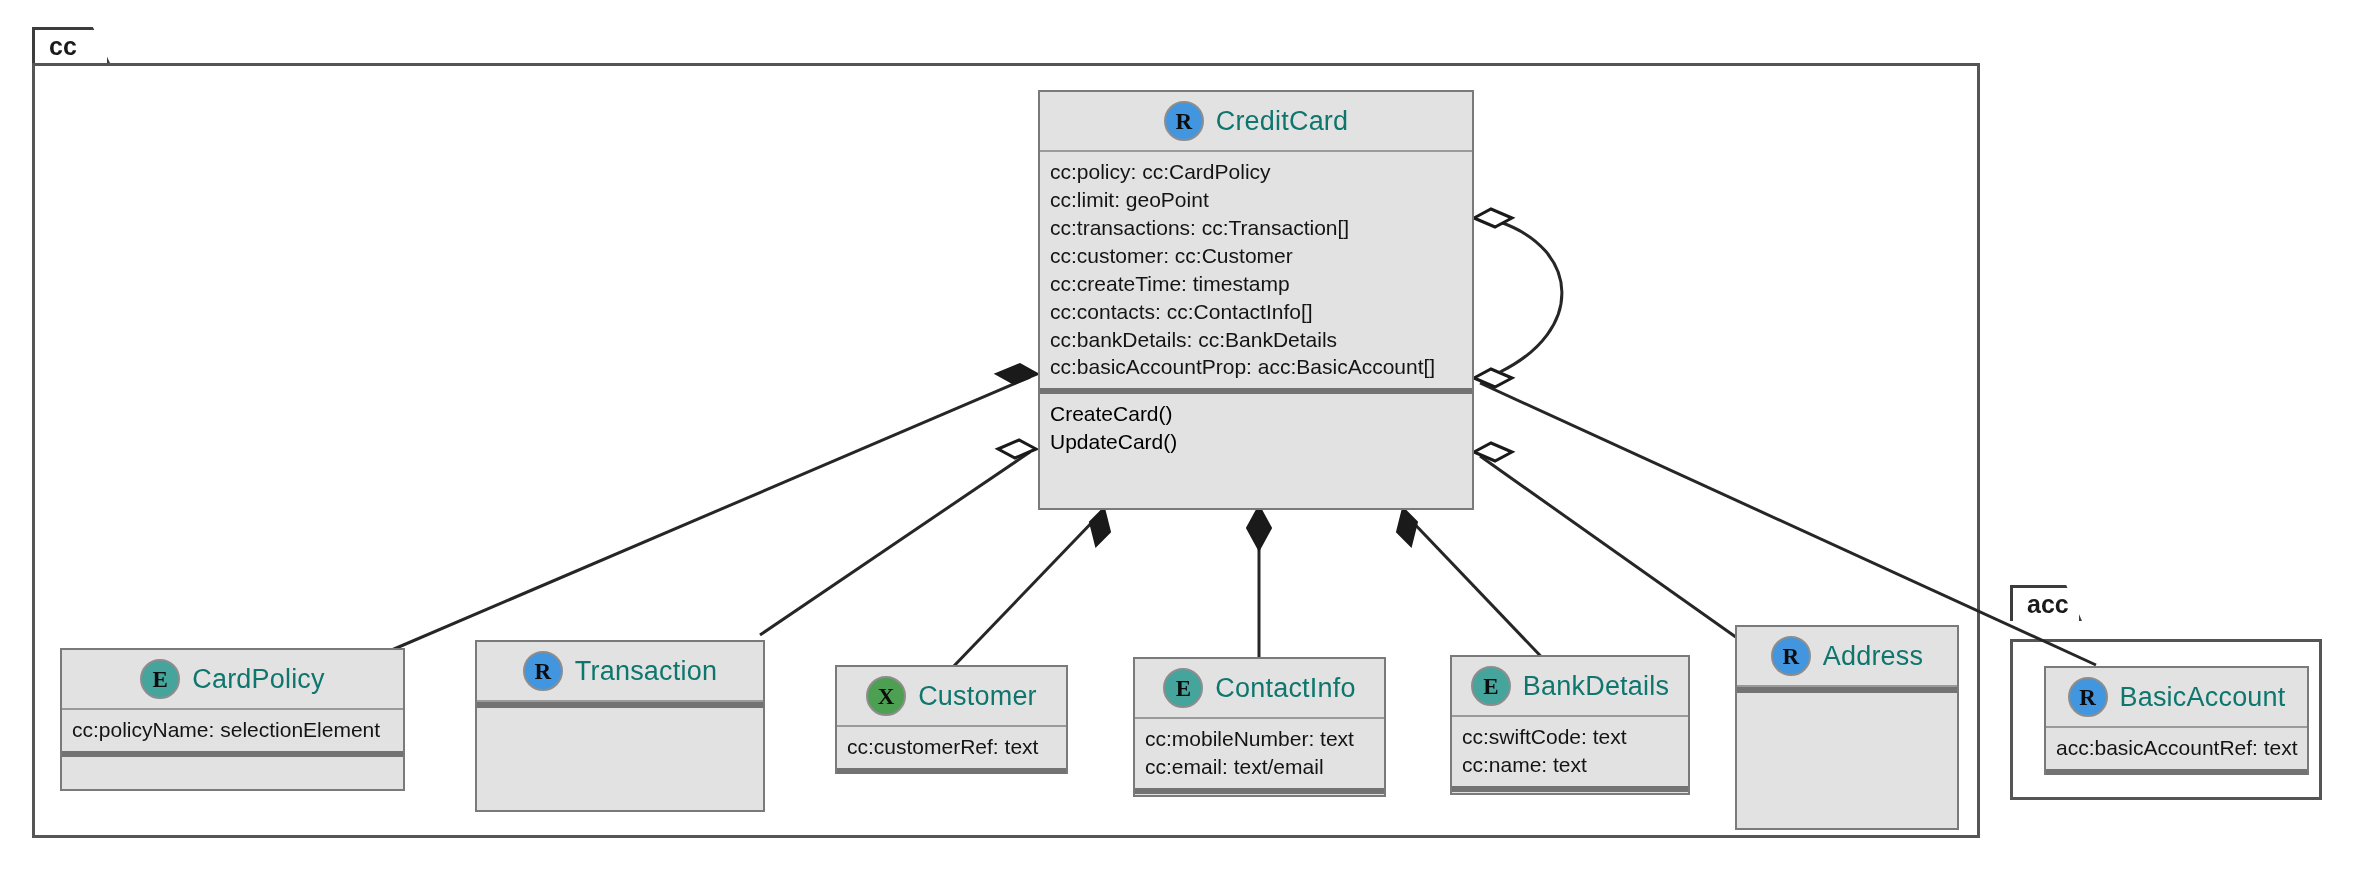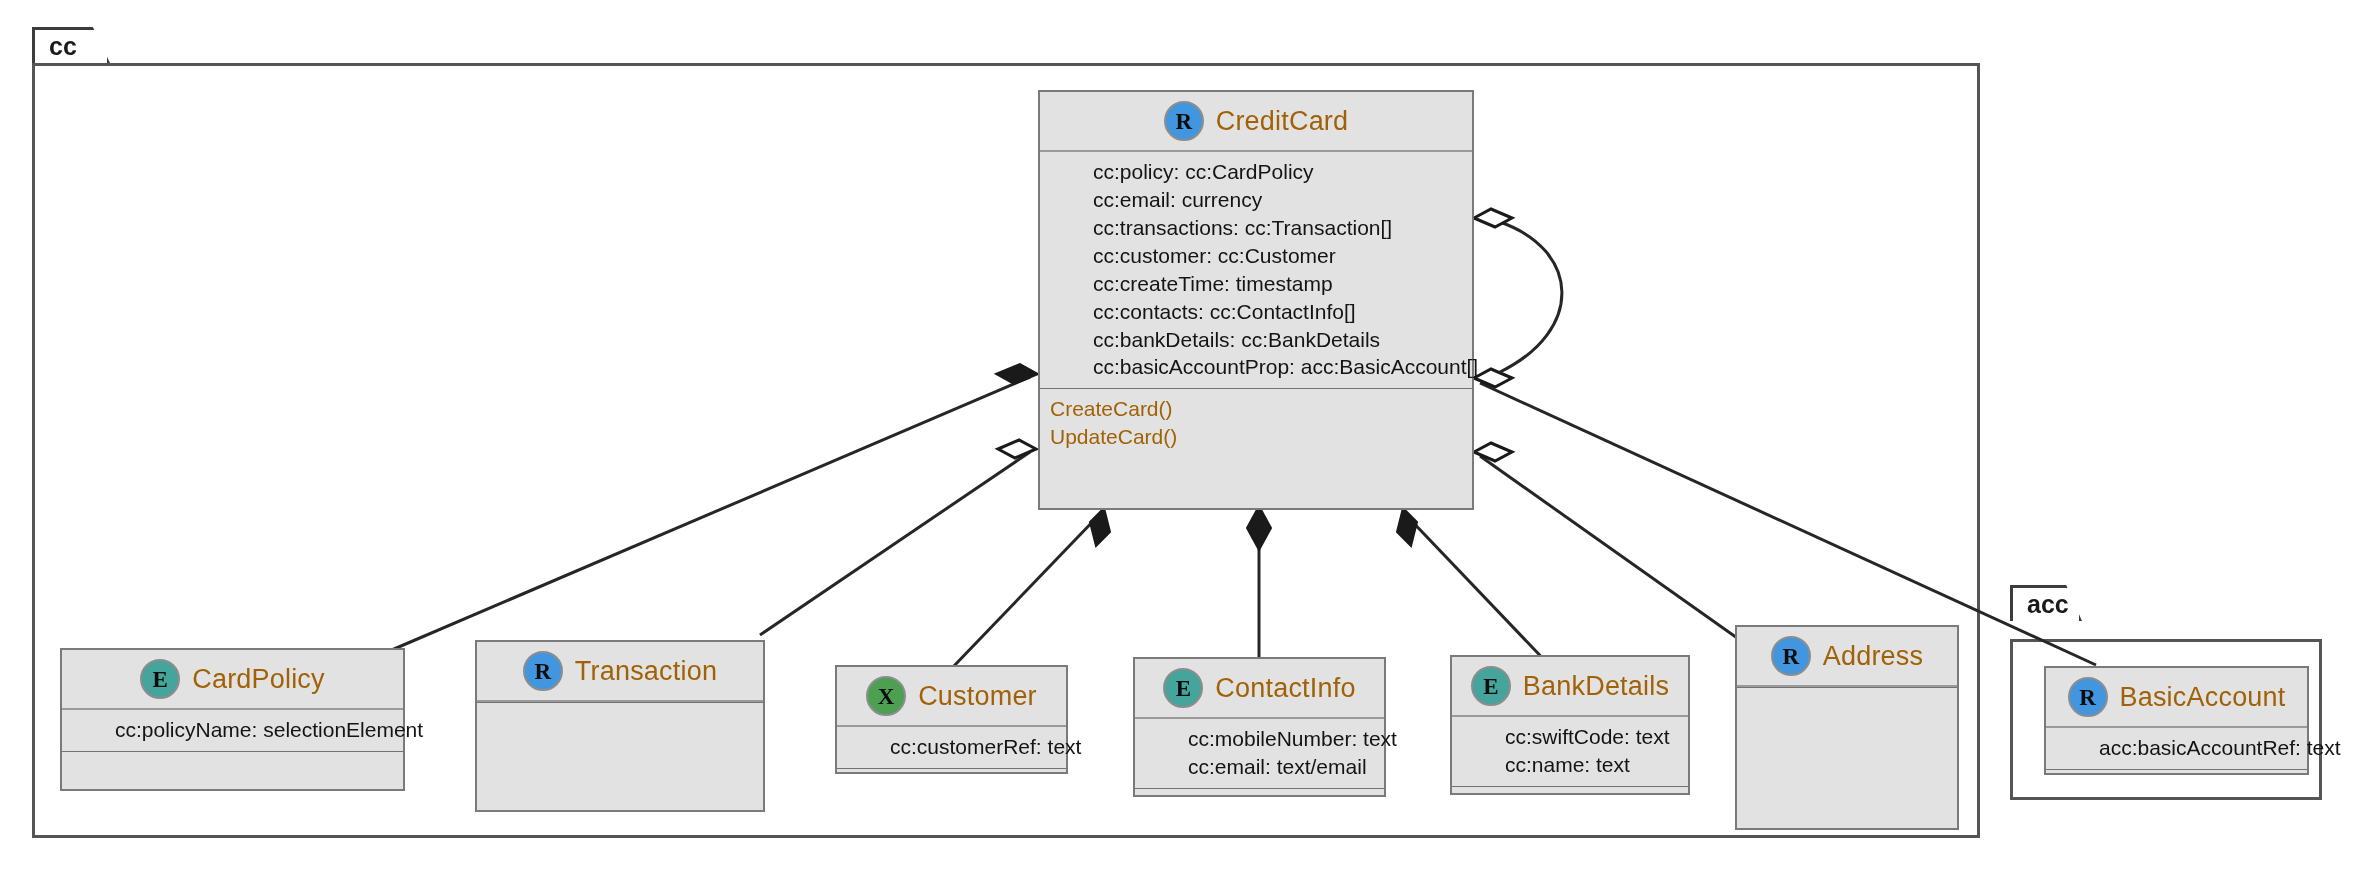--- a/index.html
+++ b/index.html
@@ -31,43 +31,43 @@
     position:absolute;box-sizing:border-box;
     background:#e2e2e2;border:2px solid #7a7a7a;
     display:flex;flex-direction:column;
   }
   .uml-head{
     display:flex;align-items:center;justify-content:center;
     gap:12px;padding:9px 12px 9px 12px;
     border-bottom:2px solid #9a9a9a;
   }
   .uml-title{
-    font-size:27px;color:#a16207;white-space:nowrap;letter-spacing:.2px;
+    font-size:27px;color:#0f766e;white-space:nowrap;letter-spacing:.2px;
   }
   .badge{
     width:36px;height:36px;border-radius:50%;
     border:2px solid #8d8d8d;
     display:flex;align-items:center;justify-content:center;
     font-family:"Liberation Serif", serif;
     font-weight:bold;font-size:23px;color:#0d0d0d;
     flex:0 0 auto;line-height:1;
   }
   .badge.b-R{background:#4296e0;}
   .badge.b-E{background:#45a49c;}
   .badge.b-X{background:#4da052;}
 
   .uml-attrs{
     padding:6px 10px 7px 10px;
-    font-size:21px;color:#141414;line-height:1.33;margin-left:43px;
+    font-size:21px;color:#141414;line-height:1.33;
   }
   .uml-attrs div{white-space:nowrap;}
   .uml-ops{
-    border-top:1px solid #737373;
+    border-top:6px solid #737373;
     padding:6px 10px 9px 10px;
-    font-size:21px;color:#a16207;line-height:1.33;
+    font-size:21px;color:#000000;line-height:1.33;
   }
   .uml-ops div{white-space:nowrap;}
   .uml-ops.empty{min-height:18px;padding:0;}
 
   
   #edges{position:absolute;left:0;top:0;width:2366px;height:880px;pointer-events:none;}
   #edges line, #edges path{stroke:#262626;stroke-width:3;fill:none;}
   .dia-filled{fill:#1a1a1a;stroke:#1a1a1a;stroke-width:2;}
   .dia-open{fill:#ffffff;stroke:#1a1a1a;stroke-width:3;}
 </style>
@@ -117,21 +117,21 @@
     <polygon class="dia-open" points="1474,218 1495,227 1512,218 1491,209"></polygon>
   </svg>
 
   <div class="uml" style="left:1038px;top:90px;width:436px;height:420px;">
     <div class="uml-head">
       <span class="badge b-R">R</span>
       <span class="uml-title">CreditCard</span>
     </div>
     <div class="uml-attrs">
       <div>cc:policy: cc:CardPolicy</div>
-      <div>cc:email: currency</div>
+      <div>cc:limit: geoPoint</div>
       <div>cc:transactions: cc:Transaction[]</div>
       <div>cc:customer: cc:Customer</div>
       <div>cc:createTime: timestamp</div>
       <div>cc:contacts: cc:ContactInfo[]</div>
       <div>cc:bankDetails: cc:BankDetails</div>
       <div>cc:basicAccountProp: acc:BasicAccount[]</div>
     </div>
     <div class="uml-ops">
       <div>CreateCard()</div>
       <div>UpdateCard()</div>

